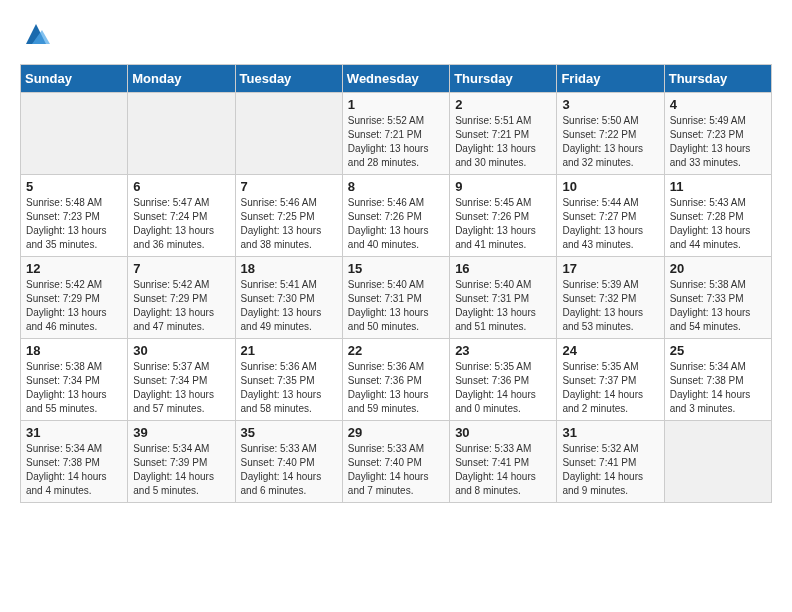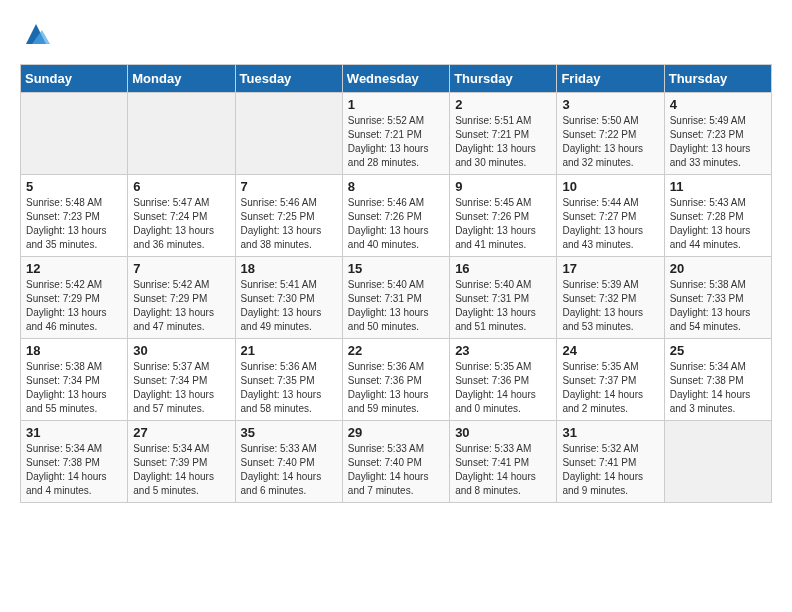--- a/index.html
+++ b/index.html
@@ -235,21 +235,21 @@
           <span class="day-num">25</span>
           <div class="day-info">Sunrise: 5:34 AM<br>Sunset: 7:38 PM<br>Daylight: 14 hours and 3 minutes.</div>
         </td>
       </tr>
       <tr>
         <td>
           <span class="day-num">31</span>
           <div class="day-info">Sunrise: 5:34 AM<br>Sunset: 7:38 PM<br>Daylight: 14 hours and 4 minutes.</div>
         </td>
         <td>
-          <span class="day-num">27</span>
+          <span class="day-num">39</span>
           <div class="day-info">Sunrise: 5:34 AM<br>Sunset: 7:39 PM<br>Daylight: 14 hours and 5 minutes.</div>
         </td>
         <td>
           <span class="day-num">35</span>
           <div class="day-info">Sunrise: 5:33 AM<br>Sunset: 7:40 PM<br>Daylight: 14 hours and 6 minutes.</div>
         </td>
         <td>
           <span class="day-num">29</span>
           <div class="day-info">Sunrise: 5:33 AM<br>Sunset: 7:40 PM<br>Daylight: 14 hours and 7 minutes.</div>
         </td>

